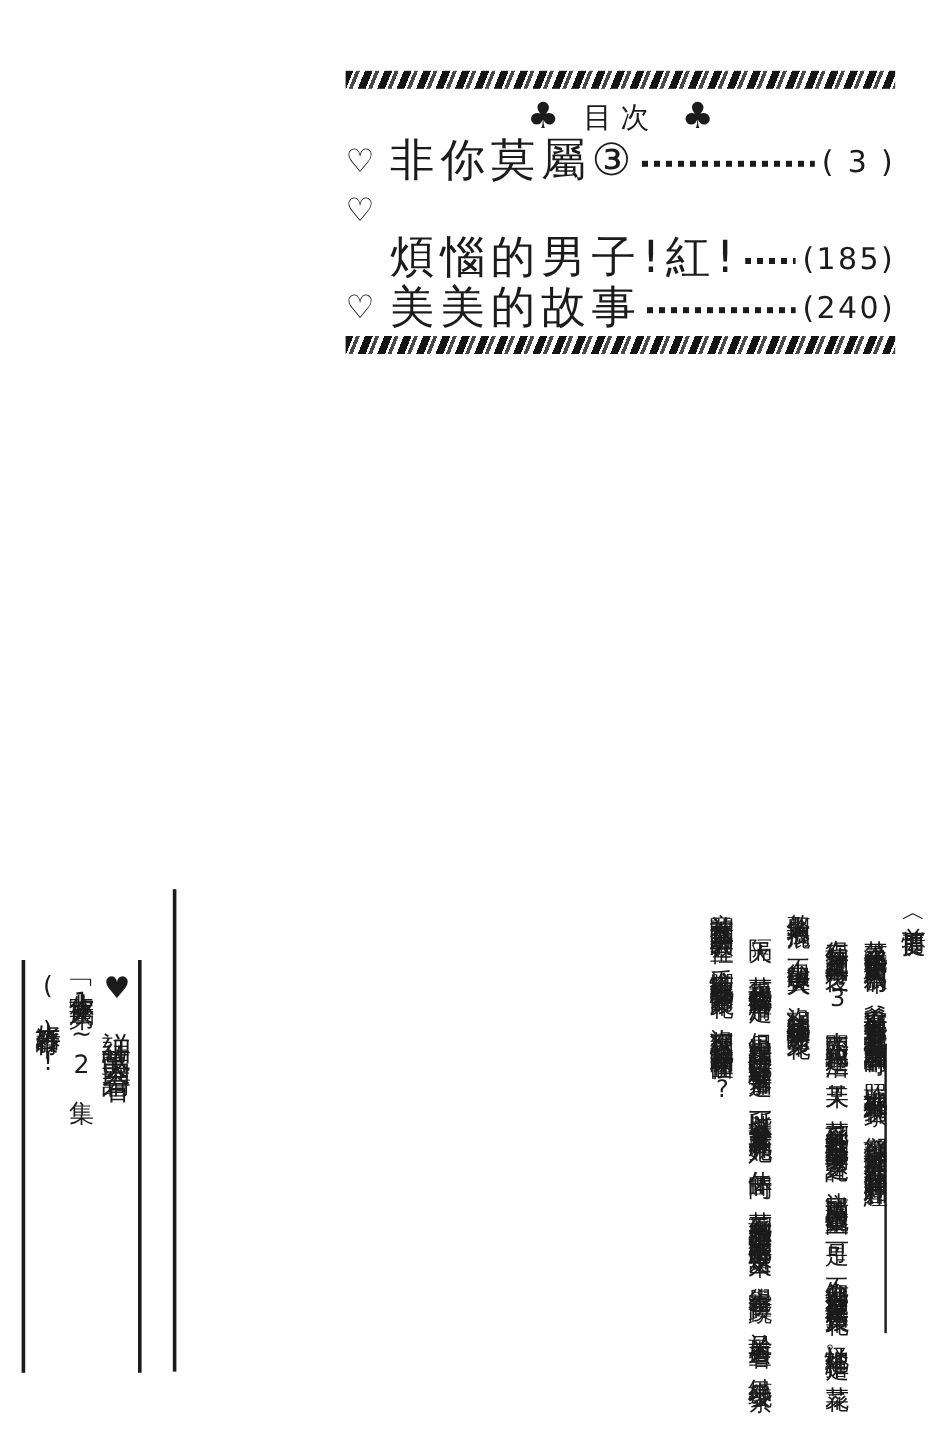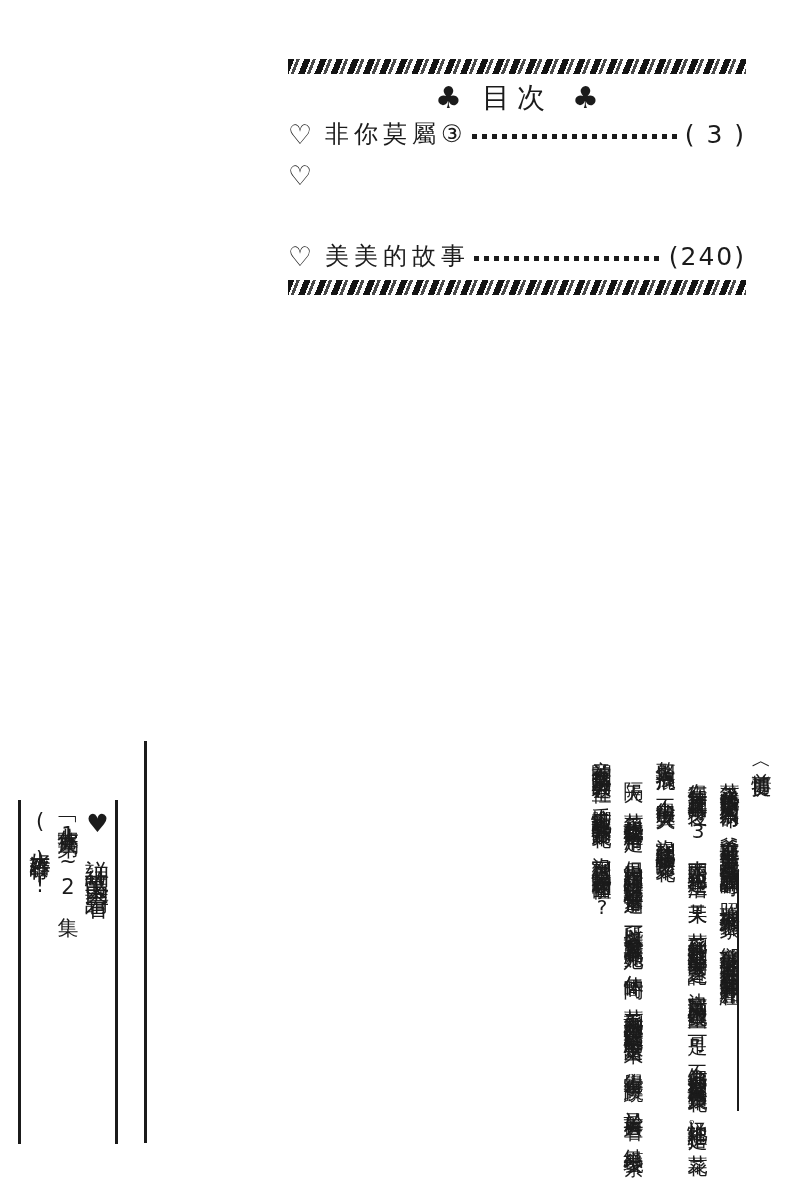--- a/index.html
+++ b/index.html
@@ -24,32 +24,32 @@
       #474747 8px, #474747 11px,
       #fdfdfd 11px, #fdfdfd 15px);
   }
   .zig.top { top: 0; }
   .zig.bottom { bottom: 0; }
   .toc-title-row {
     position: absolute; top: 24px; left: 0; width: 100%;
     display: flex; justify-content: center; align-items: center; gap: 20px;
   }
   .club { font-size: 30px; line-height: 1; }
-  .toc-title { font-size: 28px; letter-spacing: 7px; line-height: 1.1; text-align: right; }
+  .toc-title { font-size: 24px; letter-spacing: 7px; line-height: 1.1; text-align: right; }
 
   .entry {
     position: absolute; left: 0; width: 100%; height: 34px;
     display: flex; align-items: center;
   }
   .e1 { top: 58px; }
   .e2 { top: 99px; }
   .e3 { top: 139px; padding-left: 37px; }
   .e4 { top: 180px; }
   .heart-o { font-size: 27px; width: 37px; line-height: 1; }
-  .lbl { font-size: 24px; letter-spacing: 5px; white-space: nowrap; line-height: 1.1; }
+  .lbl { font-size: 37px; letter-spacing: 5px; white-space: nowrap; line-height: 1.1; }
   .leader {
     flex: 1; height: 5px; margin: 4px 6px 0 4px;
     background: repeating-linear-gradient(to right, #1b1b1b 0 5px, transparent 5px 10px);
   }
   .pg { font-size: 25px; letter-spacing: 2px; white-space: nowrap; }
 
   
   .synopsis {
     position: absolute; left: 133px; top: 745px; width: 645px; height: 398px;
     writing-mode: vertical-rl; text-orientation: upright;
@@ -103,20 +103,25 @@
       <span class="heart-o">♡</span>
       <span class="lbl">非你莫屬③</span>
       <span class="leader"></span>
       <span class="pg">( 3 )</span>
     </div>
 
     <div class="entry e2">
       <span class="heart-o">♡</span>
     </div>
 
+    <div class="entry e3">
+      <span class="lbl">煩惱的男子!紅!</span>
+      <span class="leader"></span>
+      <span class="pg">(185)</span>
+    </div>
 
     <div class="entry e4">
       <span class="heart-o">♡</span>
       <span class="lbl">美美的故事</span>
       <span class="leader"></span>
       <span class="pg">(240)</span>
     </div>
 
     <div class="zig bottom"></div>
   </section>

